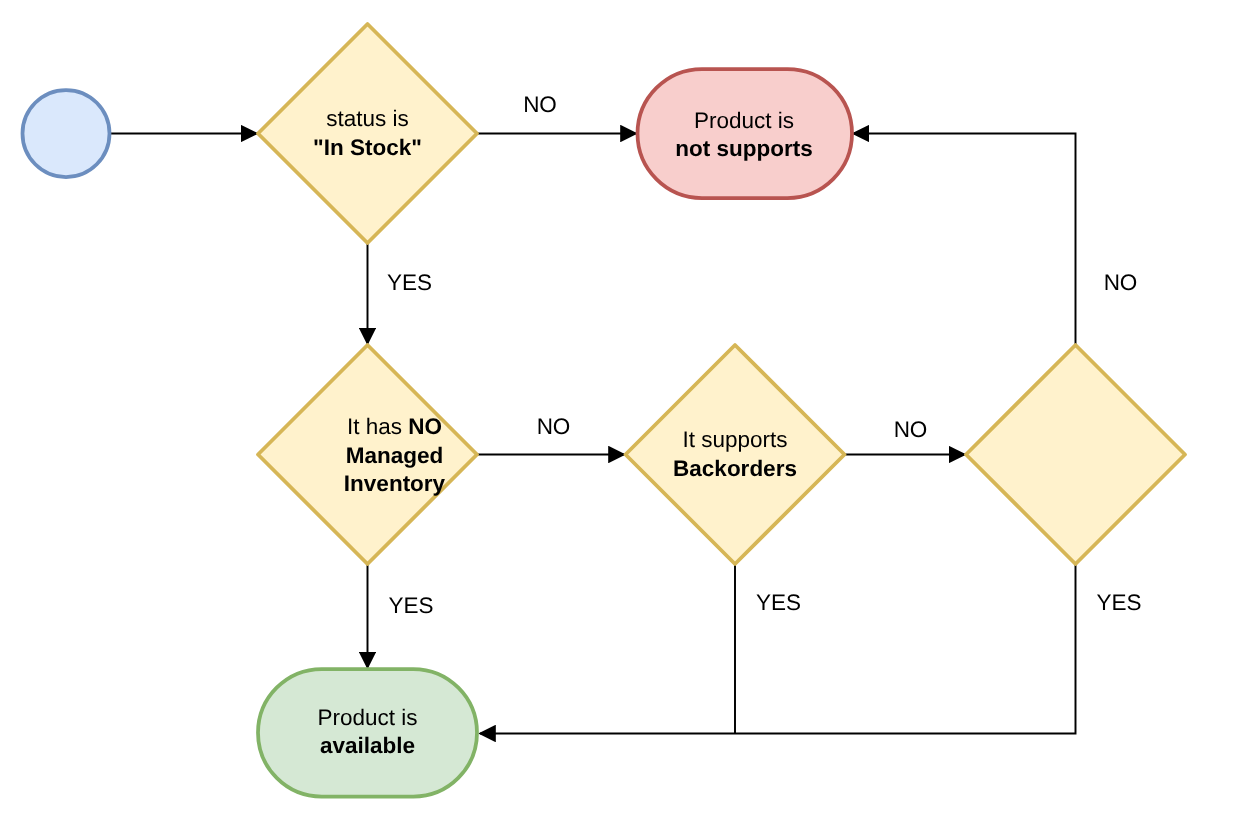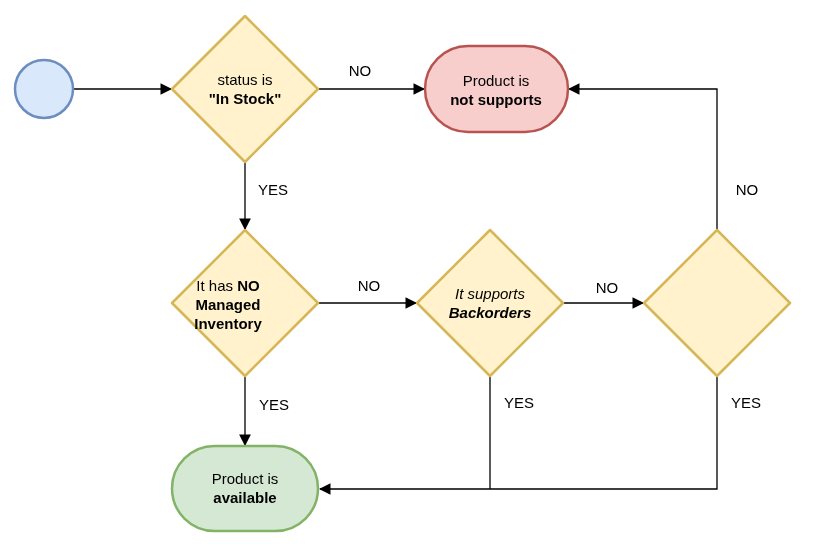--- a/index.html
+++ b/index.html
@@ -73,27 +73,27 @@
   <div class="node-label" style="left:245px; top:89px;">
     <div><span>status is</span></div>
     <div><b>"In Stock"</b></div>
   </div>
 
   <div class="node-label" style="left:496px; top:90px;">
     <div><span>Product is</span></div>
     <div><b>not supports</b></div>
   </div>
 
-  <div class="node-label" style="left:228px; top:304px;">
+  <div class="node-label" style="left:263px; top:304px;">
     <div><span>It has </span><b>NO</b></div>
     <div><b>Managed</b></div>
     <div><b>Inventory</b></div>
   </div>
 
-  <div class="node-label" style="left:490px; top:303px;font-style:italic;">
+  <div class="node-label" style="left:490px; top:303px;">
     <div><span>It supports</span></div>
     <div><b>Backorders</b></div>
   </div>
 
 
   <div class="node-label" style="left:245px; top:488px;">
     <div><span>Product is</span></div>
     <div><b>available</b></div>
   </div>
 

